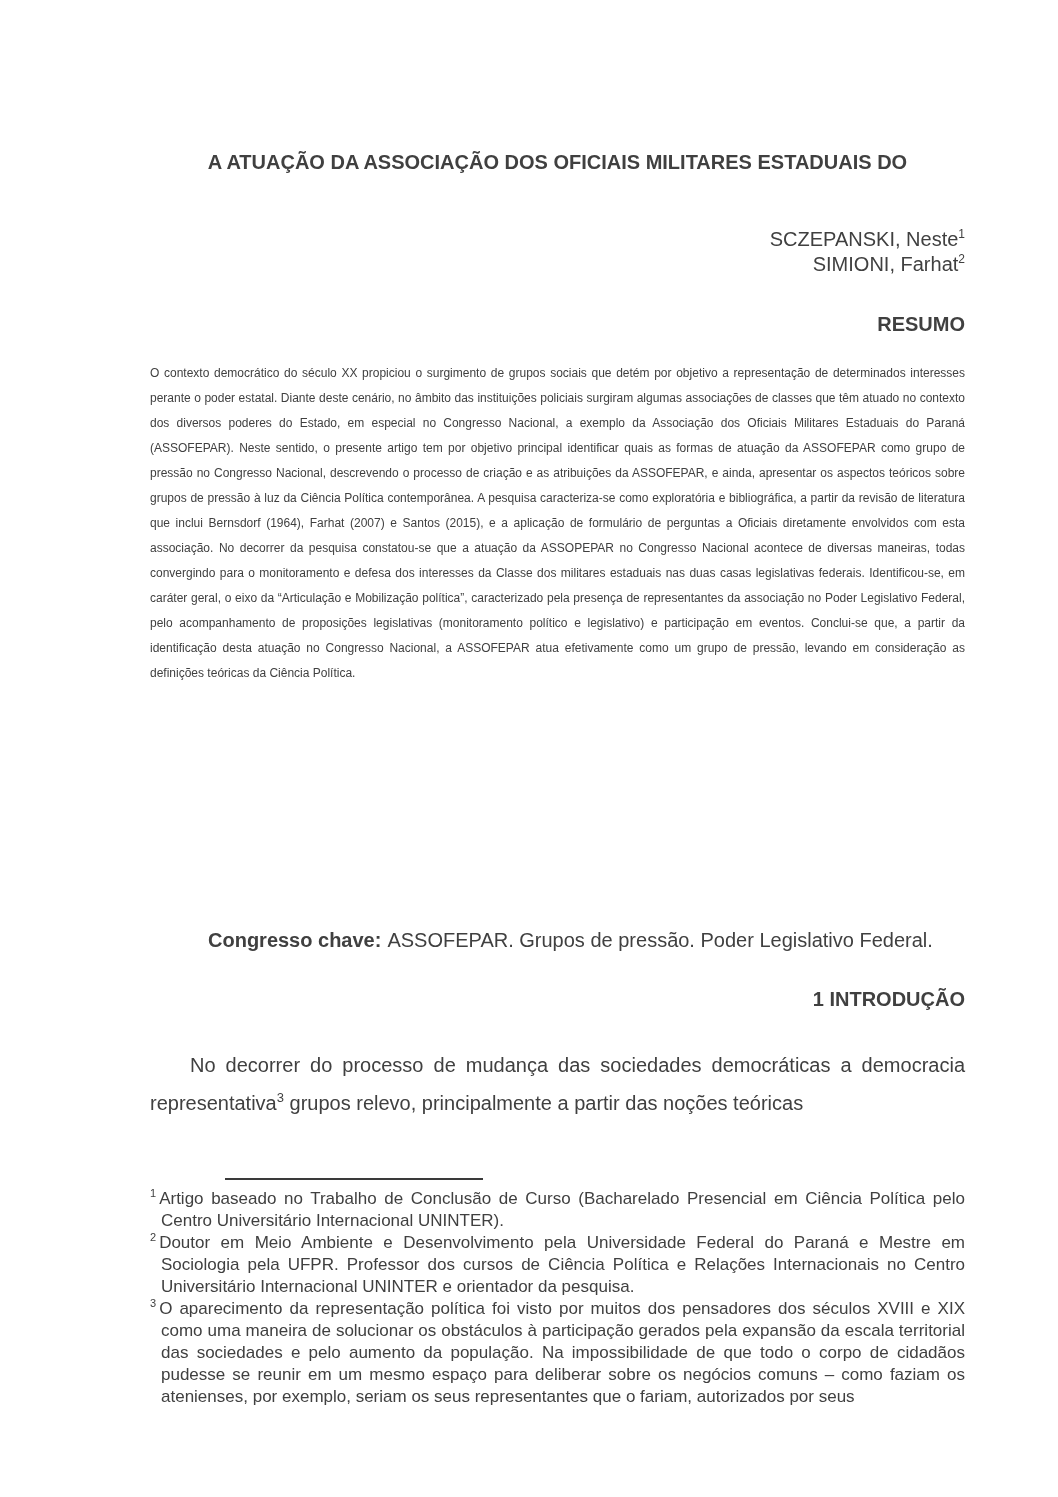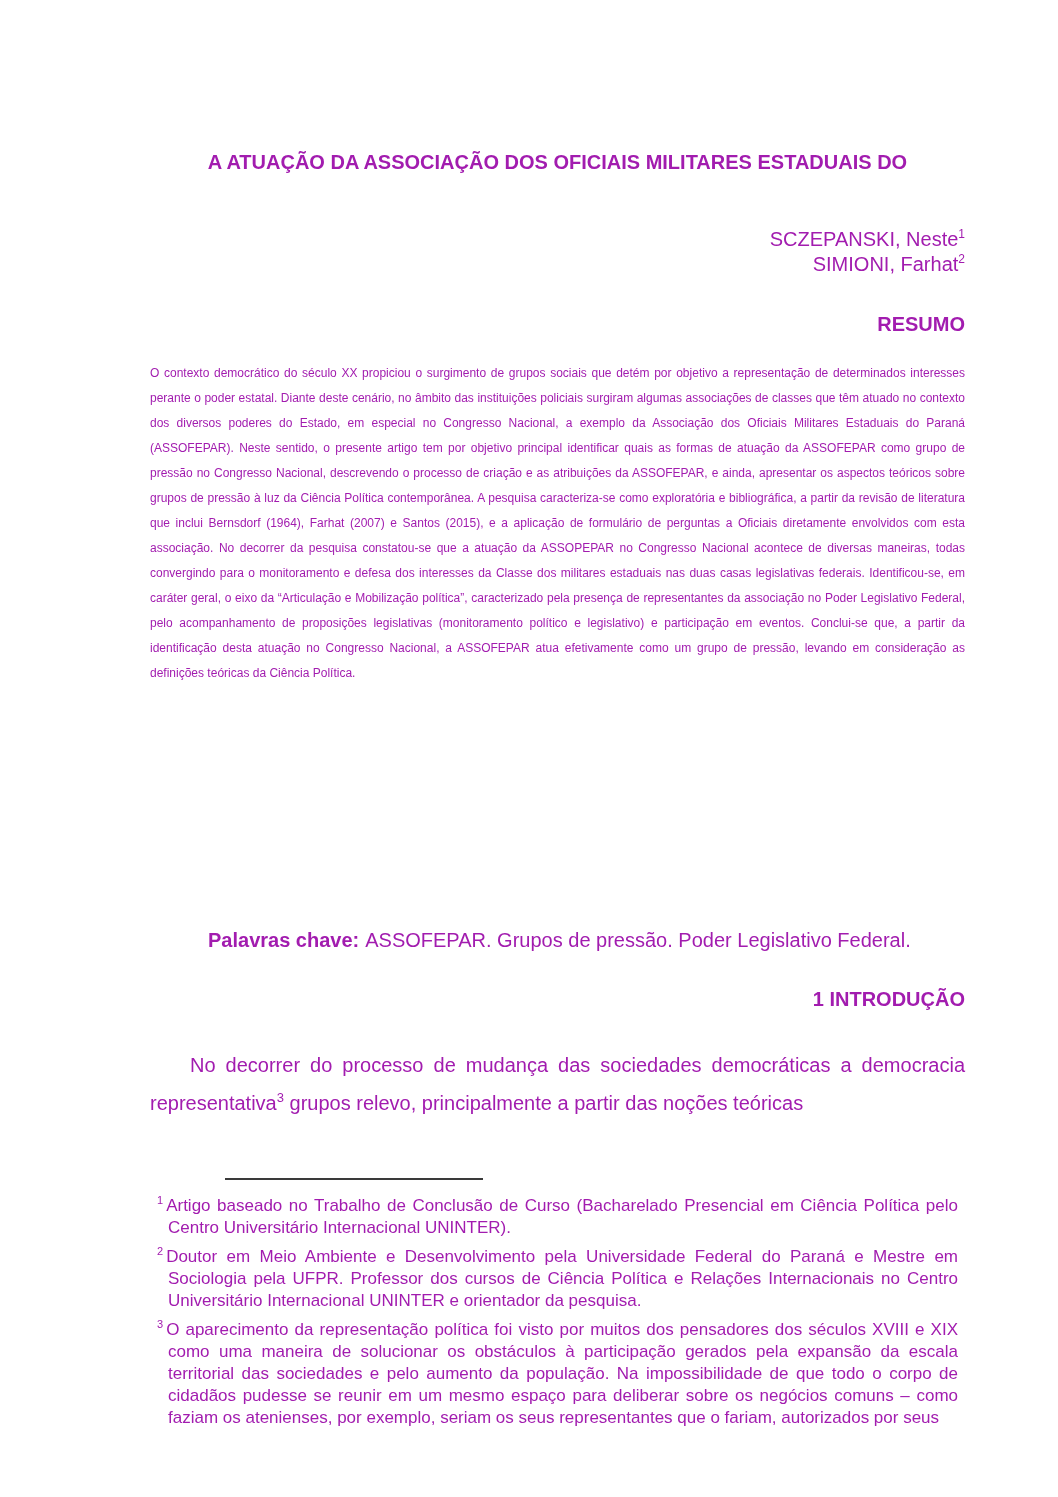--- a/index.html
+++ b/index.html
@@ -5,21 +5,21 @@
   html, body {
     margin: 0;
     padding: 0;
     background: #ffffff;
   }
   .page {
     position: relative;
     width: 1058px;
     height: 1497px;
     background: #ffffff;
-    color: #a21caf;
+    color: #404040;
     font-family: "Liberation Sans", "DejaVu Sans", sans-serif;
     overflow: hidden;
   }
   .block {
     position: absolute;
     left: 150px;
     width: 815px;
     margin: 0;
   }
   .title {
@@ -88,21 +88,21 @@
     width: 258px;
     height: 0;
     border-top: 2px solid #3a3a3a;
   }
   .footnotes {
     top: 1188px;
     font-size: 17px;
     line-height: 22px;
   }
   .footnote {
-    margin: 7px;
+    margin: 0;
     padding-left: 11px;
     text-indent: -11px;
     text-align: justify;
   }
   .footnote sup {
     font-size: 11px;
     line-height: 0;
     margin-right: 3px;
   }
 </style>
@@ -118,21 +118,21 @@
   <div class="block authors">
     <div><span>SCZEPANSKI, Neste</span><sup>1</sup></div>
     <div><span>SIMIONI, Farhat</span><sup>2</sup></div>
   </div>
 
   <h2 class="block resumo-heading">RESUMO</h2>
 
   <p class="block abstract">O contexto democrático do século XX propiciou o surgimento de grupos sociais que detém por objetivo a representação de determinados interesses perante o poder estatal. Diante deste cenário, no âmbito das instituições policiais surgiram algumas associações de classes que têm atuado no contexto dos diversos poderes do Estado, em especial no Congresso Nacional, a exemplo da Associação dos Oficiais Militares Estaduais do Paraná (ASSOFEPAR). Neste sentido, o presente artigo tem por objetivo principal identificar quais as formas de atuação da ASSOFEPAR como grupo de pressão no Congresso Nacional, descrevendo o processo de criação e as atribuições da ASSOFEPAR, e ainda, apresentar os aspectos teóricos sobre grupos de pressão à luz da Ciência Política contemporânea. A pesquisa caracteriza-se como exploratória e bibliográfica, a partir da revisão de literatura que inclui Bernsdorf (1964), Farhat (2007) e Santos (2015), e a aplicação de formulário de perguntas a Oficiais diretamente envolvidos com esta associação. No decorrer da pesquisa constatou-se que a atuação da ASSOPEPAR no Congresso Nacional acontece de diversas maneiras, todas convergindo para o monitoramento e defesa dos interesses da Classe dos militares estaduais nas duas casas legislativas federais. Identificou-se, em caráter geral, o eixo da “Articulação e Mobilização política”, caracterizado pela presença de representantes da associação no Poder Legislativo Federal, pelo acompanhamento de proposições legislativas (monitoramento político e legislativo) e participação em eventos. Conclui-se que, a partir da identificação desta atuação no Congresso Nacional, a ASSOFEPAR atua efetivamente como um grupo de pressão, levando em consideração as definições teóricas da Ciência Política.</p>
 
   <p class="block keywords">
-    <span class="kw-label">Palavras chave:</span><span>ASSOFEPAR. Grupos de pressão. Poder Legislativo Federal.</span>
+    <span class="kw-label">Congresso chave:</span><span>ASSOFEPAR. Grupos de pressão. Poder Legislativo Federal.</span>
   </p>
 
   <h2 class="block section-heading">1 INTRODUÇÃO</h2>
 
   <p class="block intro">
     <span>No decorrer do processo de mudança das sociedades democráticas a democracia representativa</span><sup>3</sup><span> grupos relevo, principalmente a partir das noções teóricas</span>
   </p>
 
   <div class="fn-separator"></div>
 

